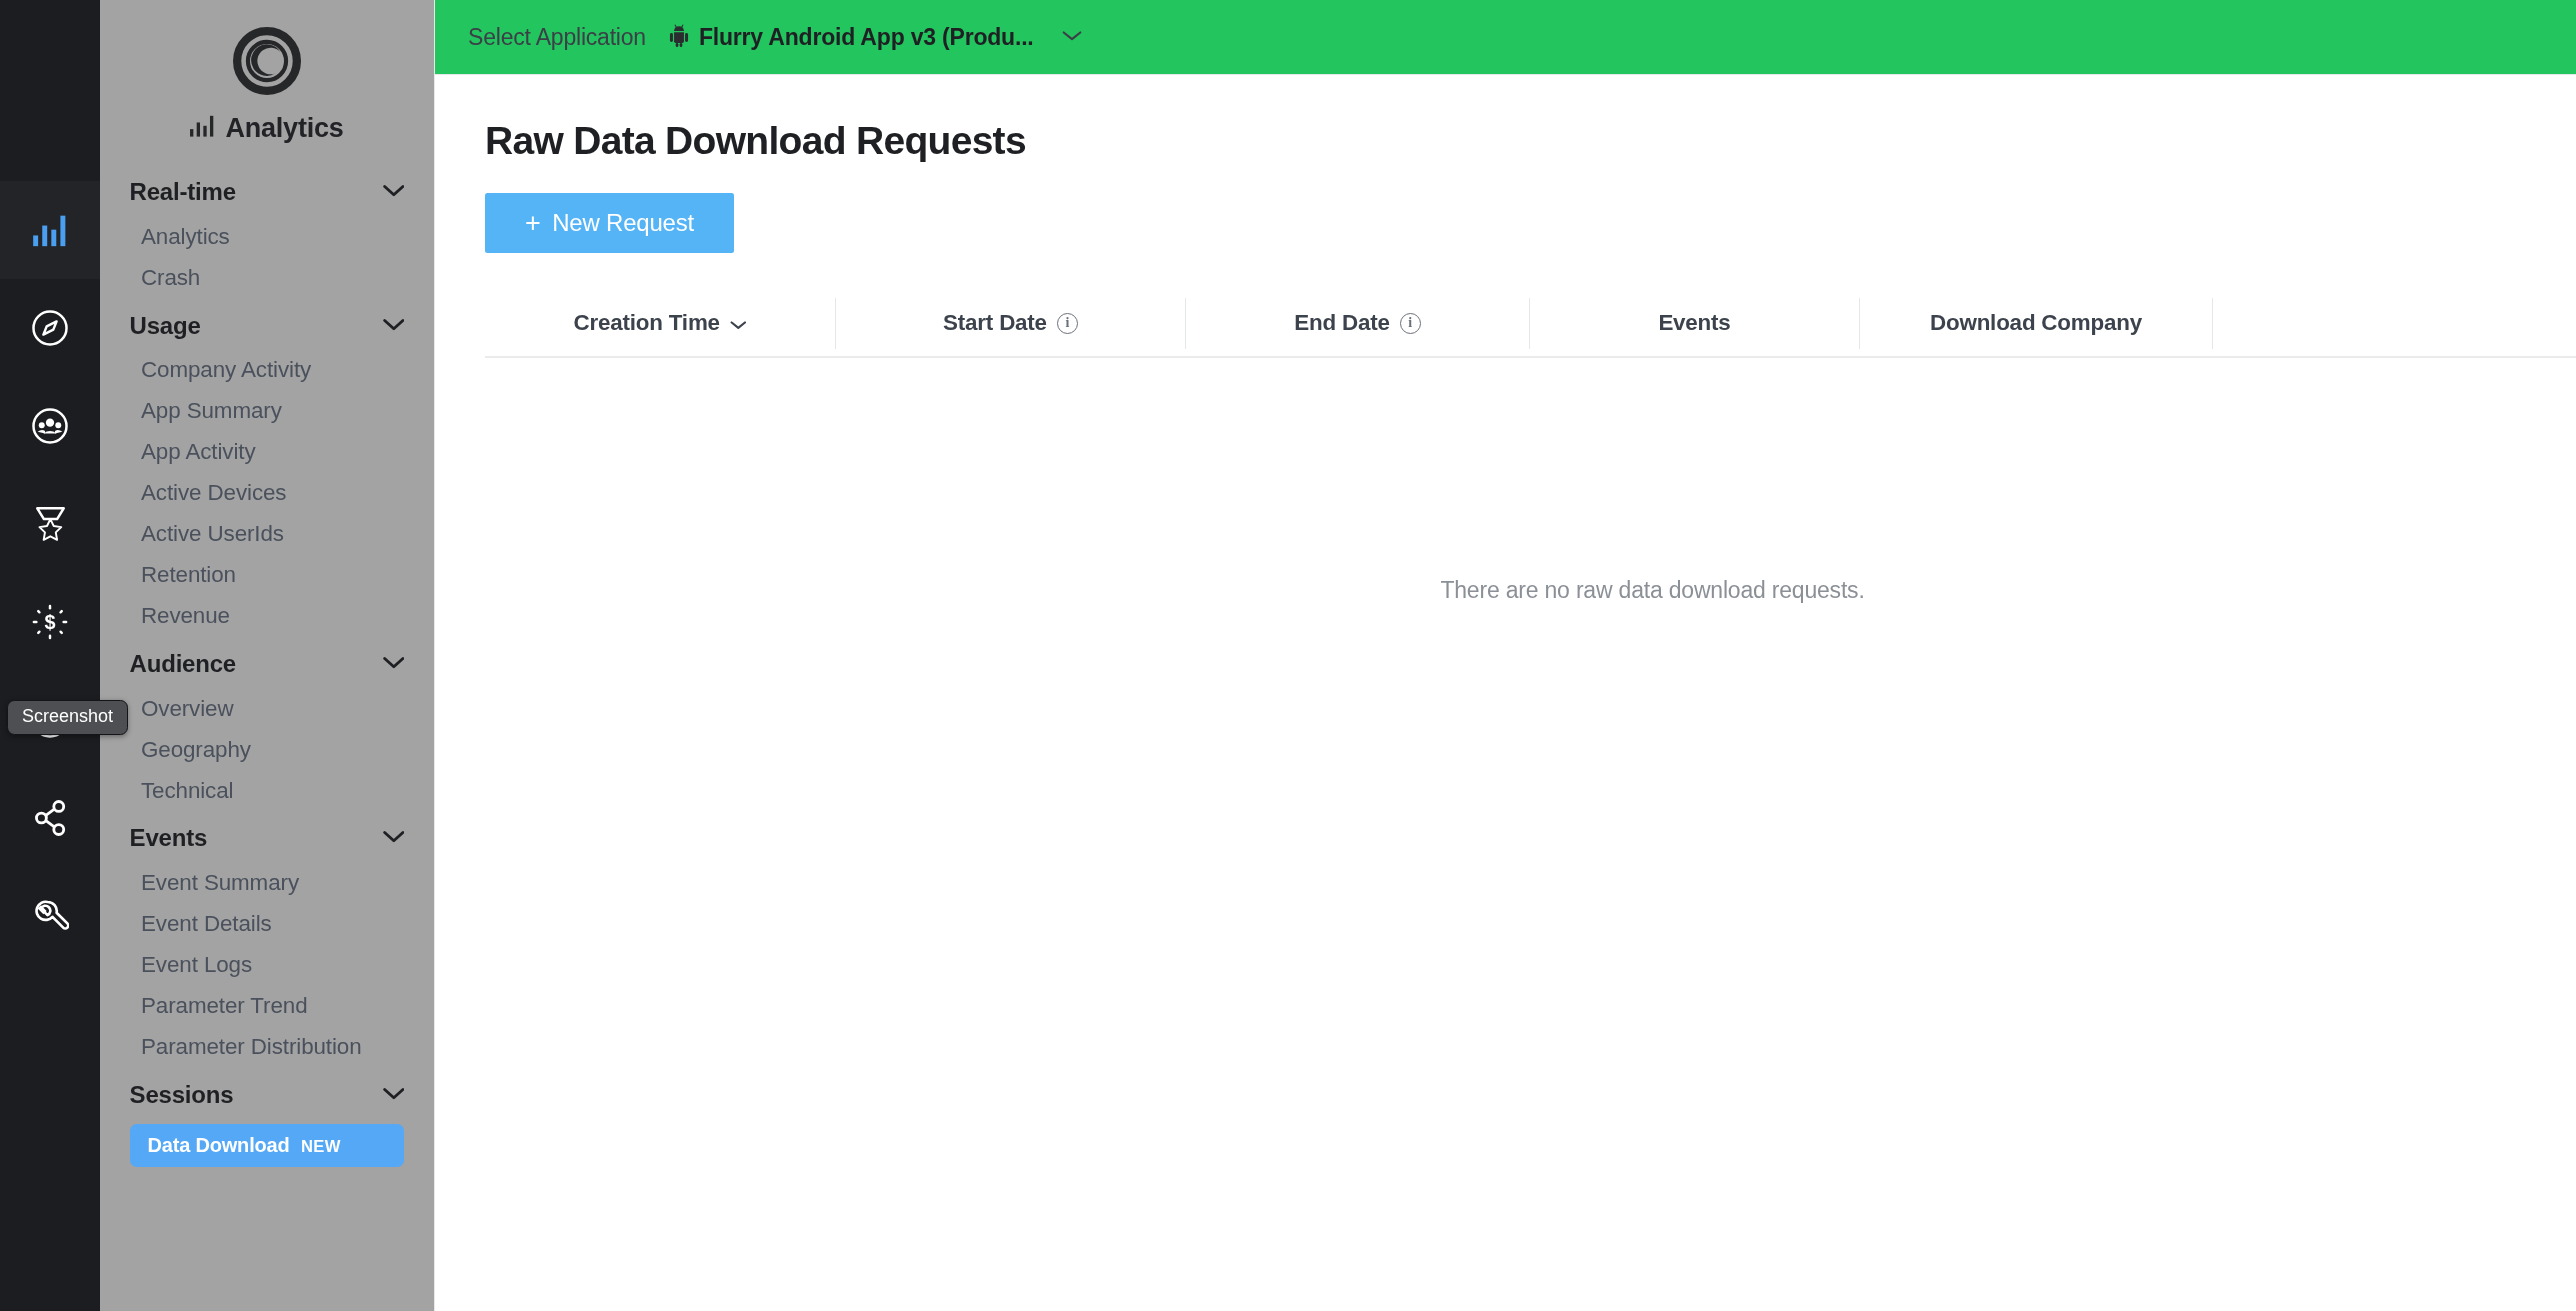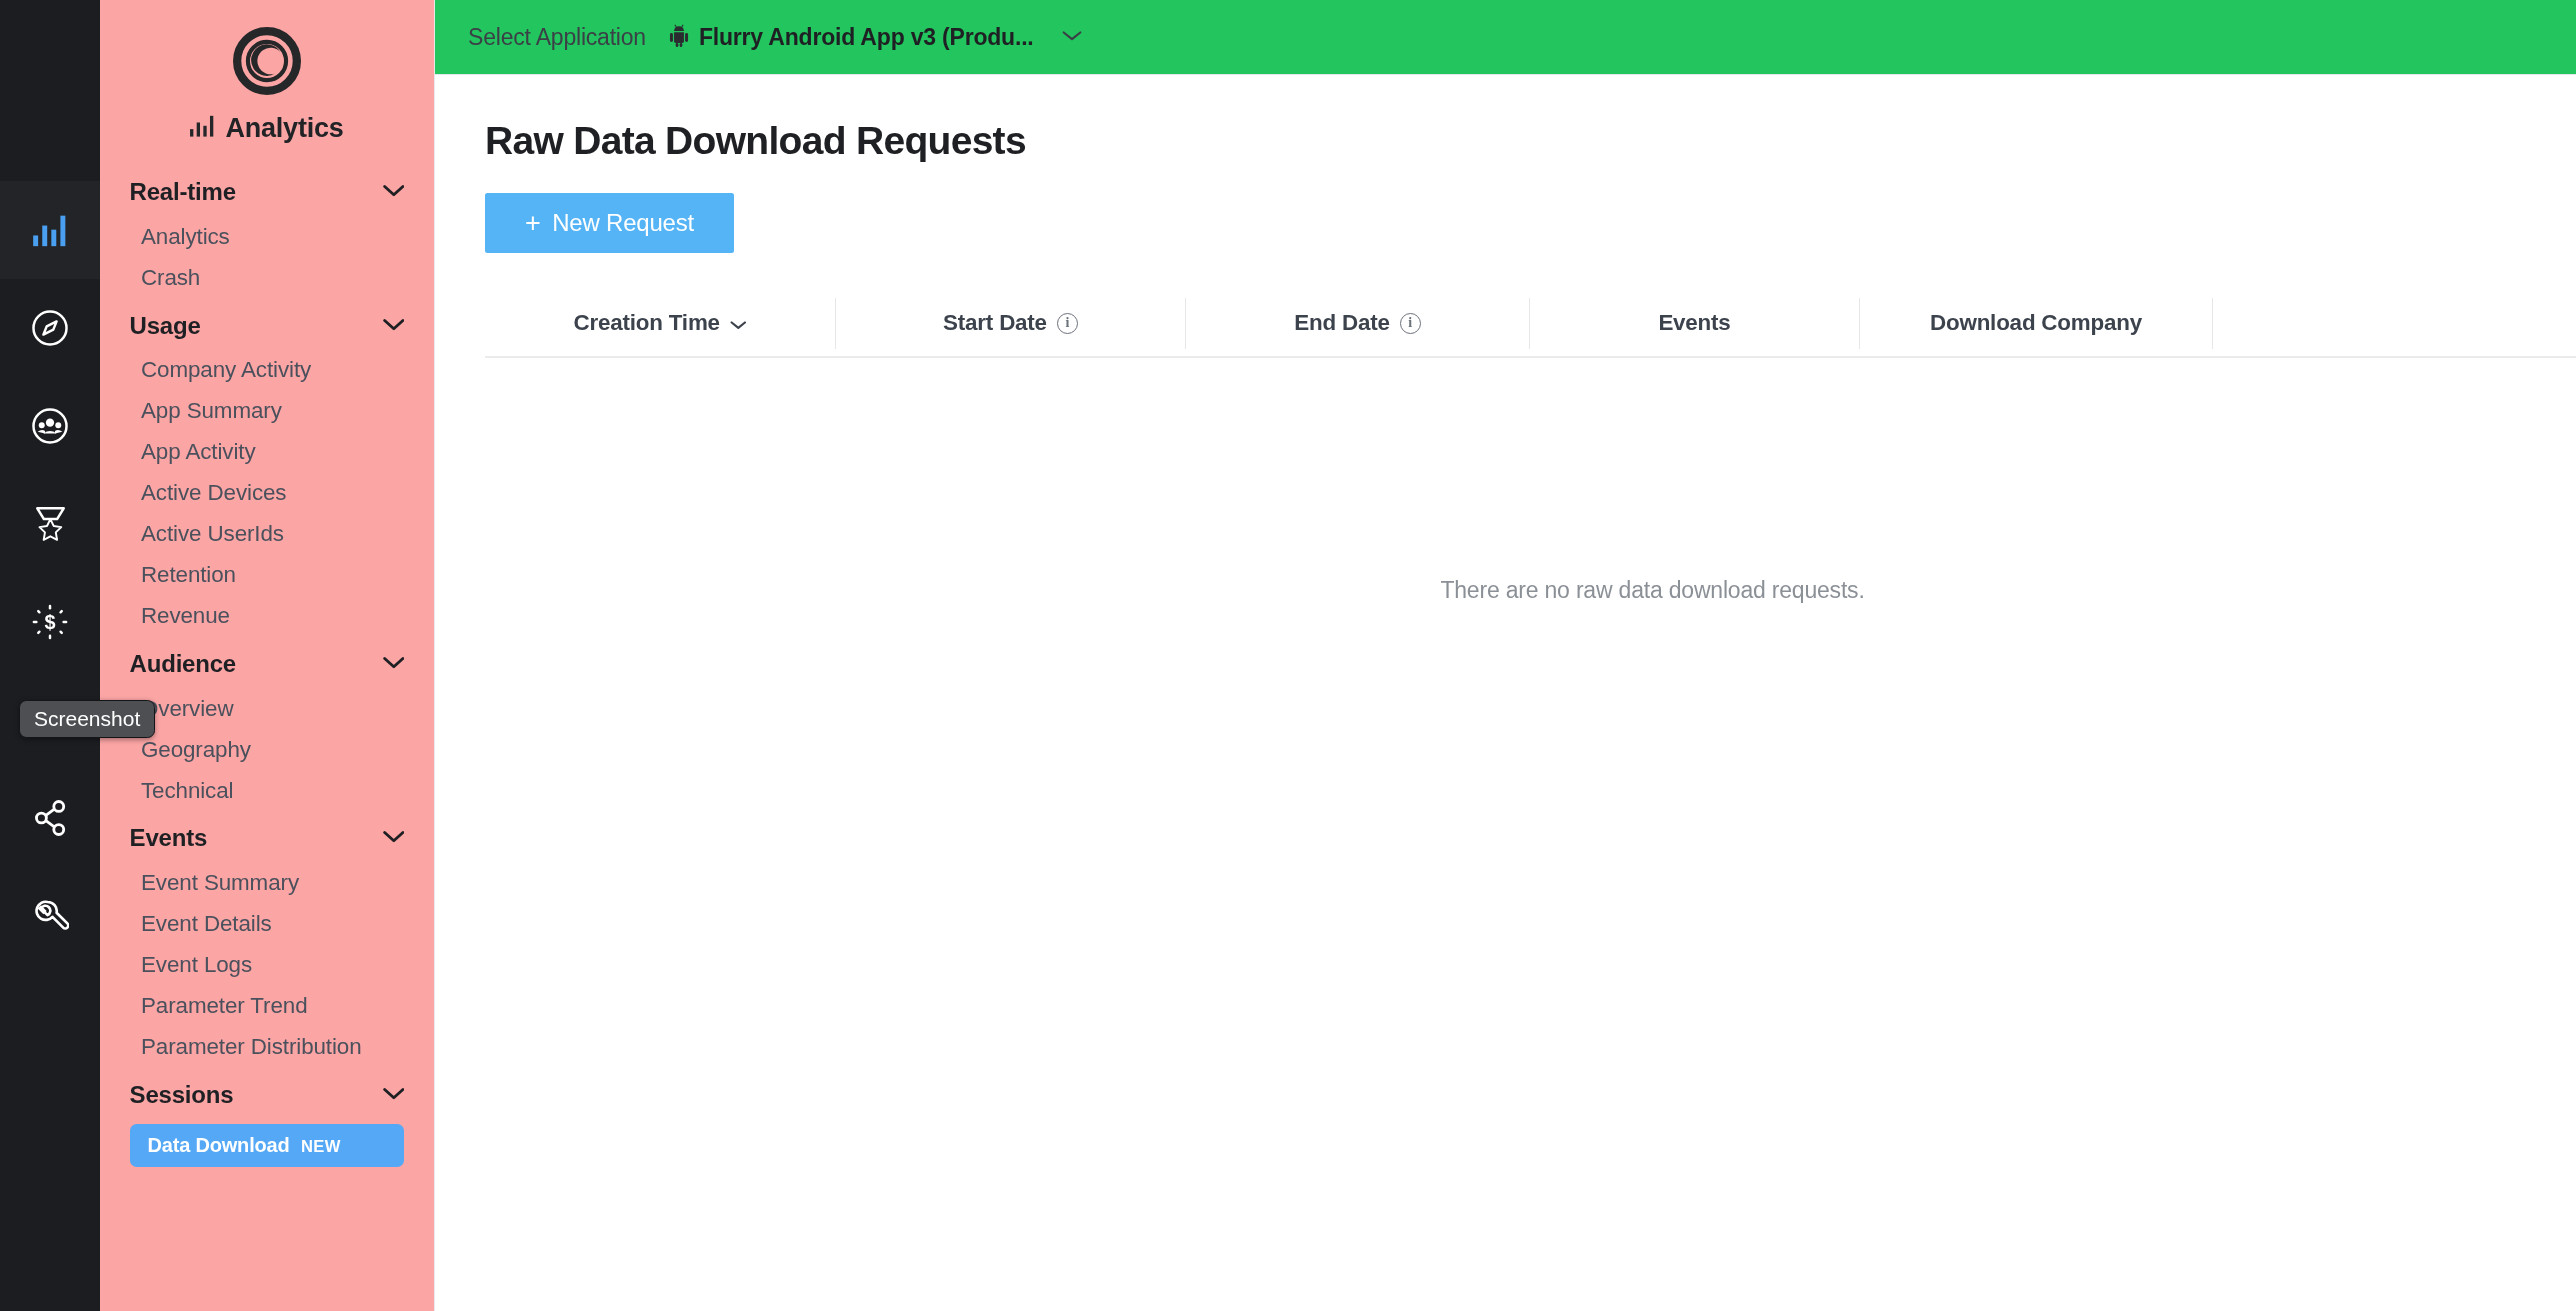--- a/index.html
+++ b/index.html
@@ -23,37 +23,37 @@
   .rail-item {
     width: 100px; height: 98px;
     display: flex; align-items: center; justify-content: center;
     cursor: pointer; position: relative;
   }
   .rail-item.active { background: #232428; }
   .rail-item svg { display: block; }
 
   .tooltip {
     position: absolute;
-    left: 19px; top: 700px;
+    left: 7px; top: 700px;
     background: #4d4f52;
     color: #ffffff;
     border: 1.7px solid #141518;
     border-radius: 7.5px;
     padding: 5.8px 14px 7.5px 14px;
-    font-size: 21px;
+    font-size: 18px;
     line-height: 1.1;
     white-space: nowrap;
     z-index: 40;
     box-shadow: 0 1.7px 5px rgba(0,0,0,.35);
   }
 
   
   .sidebar {
     width: 335px; flex: 0 0 335px;
-    background: #fca5a5;
+    background: #a3a3a3;
     border-right: 1.7px solid #e8e9ea;
     position: relative;
     overflow: hidden;
   }
   .brand { padding-top: 26.6px; text-align: center; }
   .brand-logo { display: flex; justify-content: center; }
   .brand-name {
     margin-top: 18px;
     display: flex; align-items: center; justify-content: center;
     gap: 10px;

